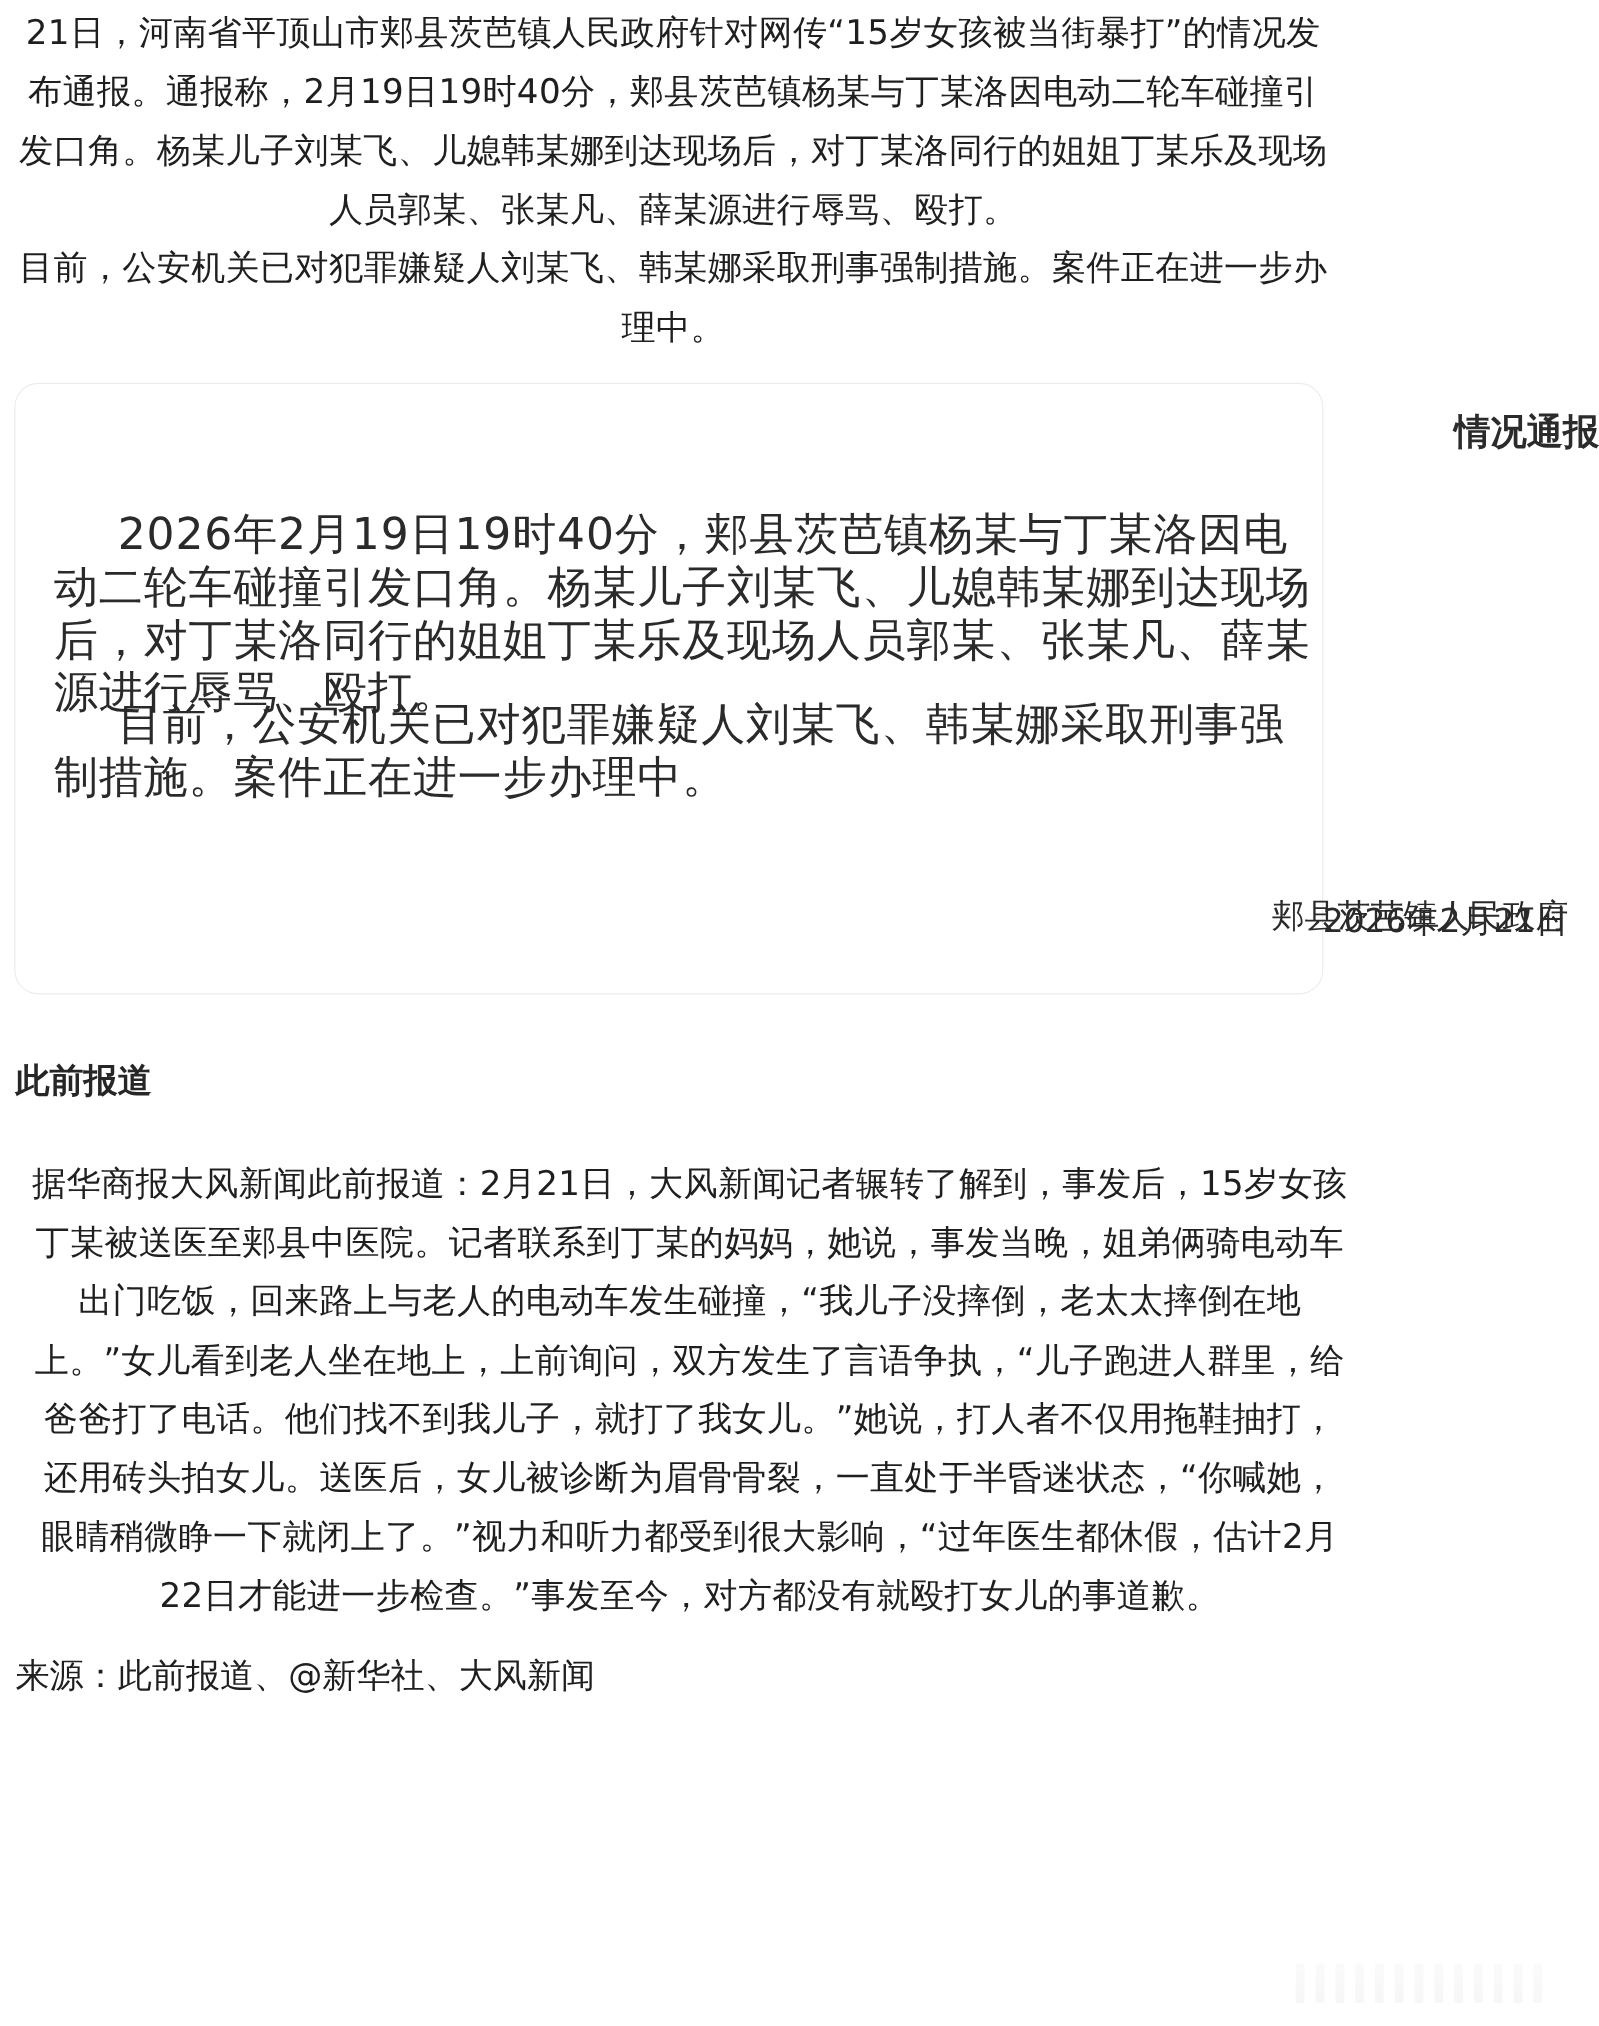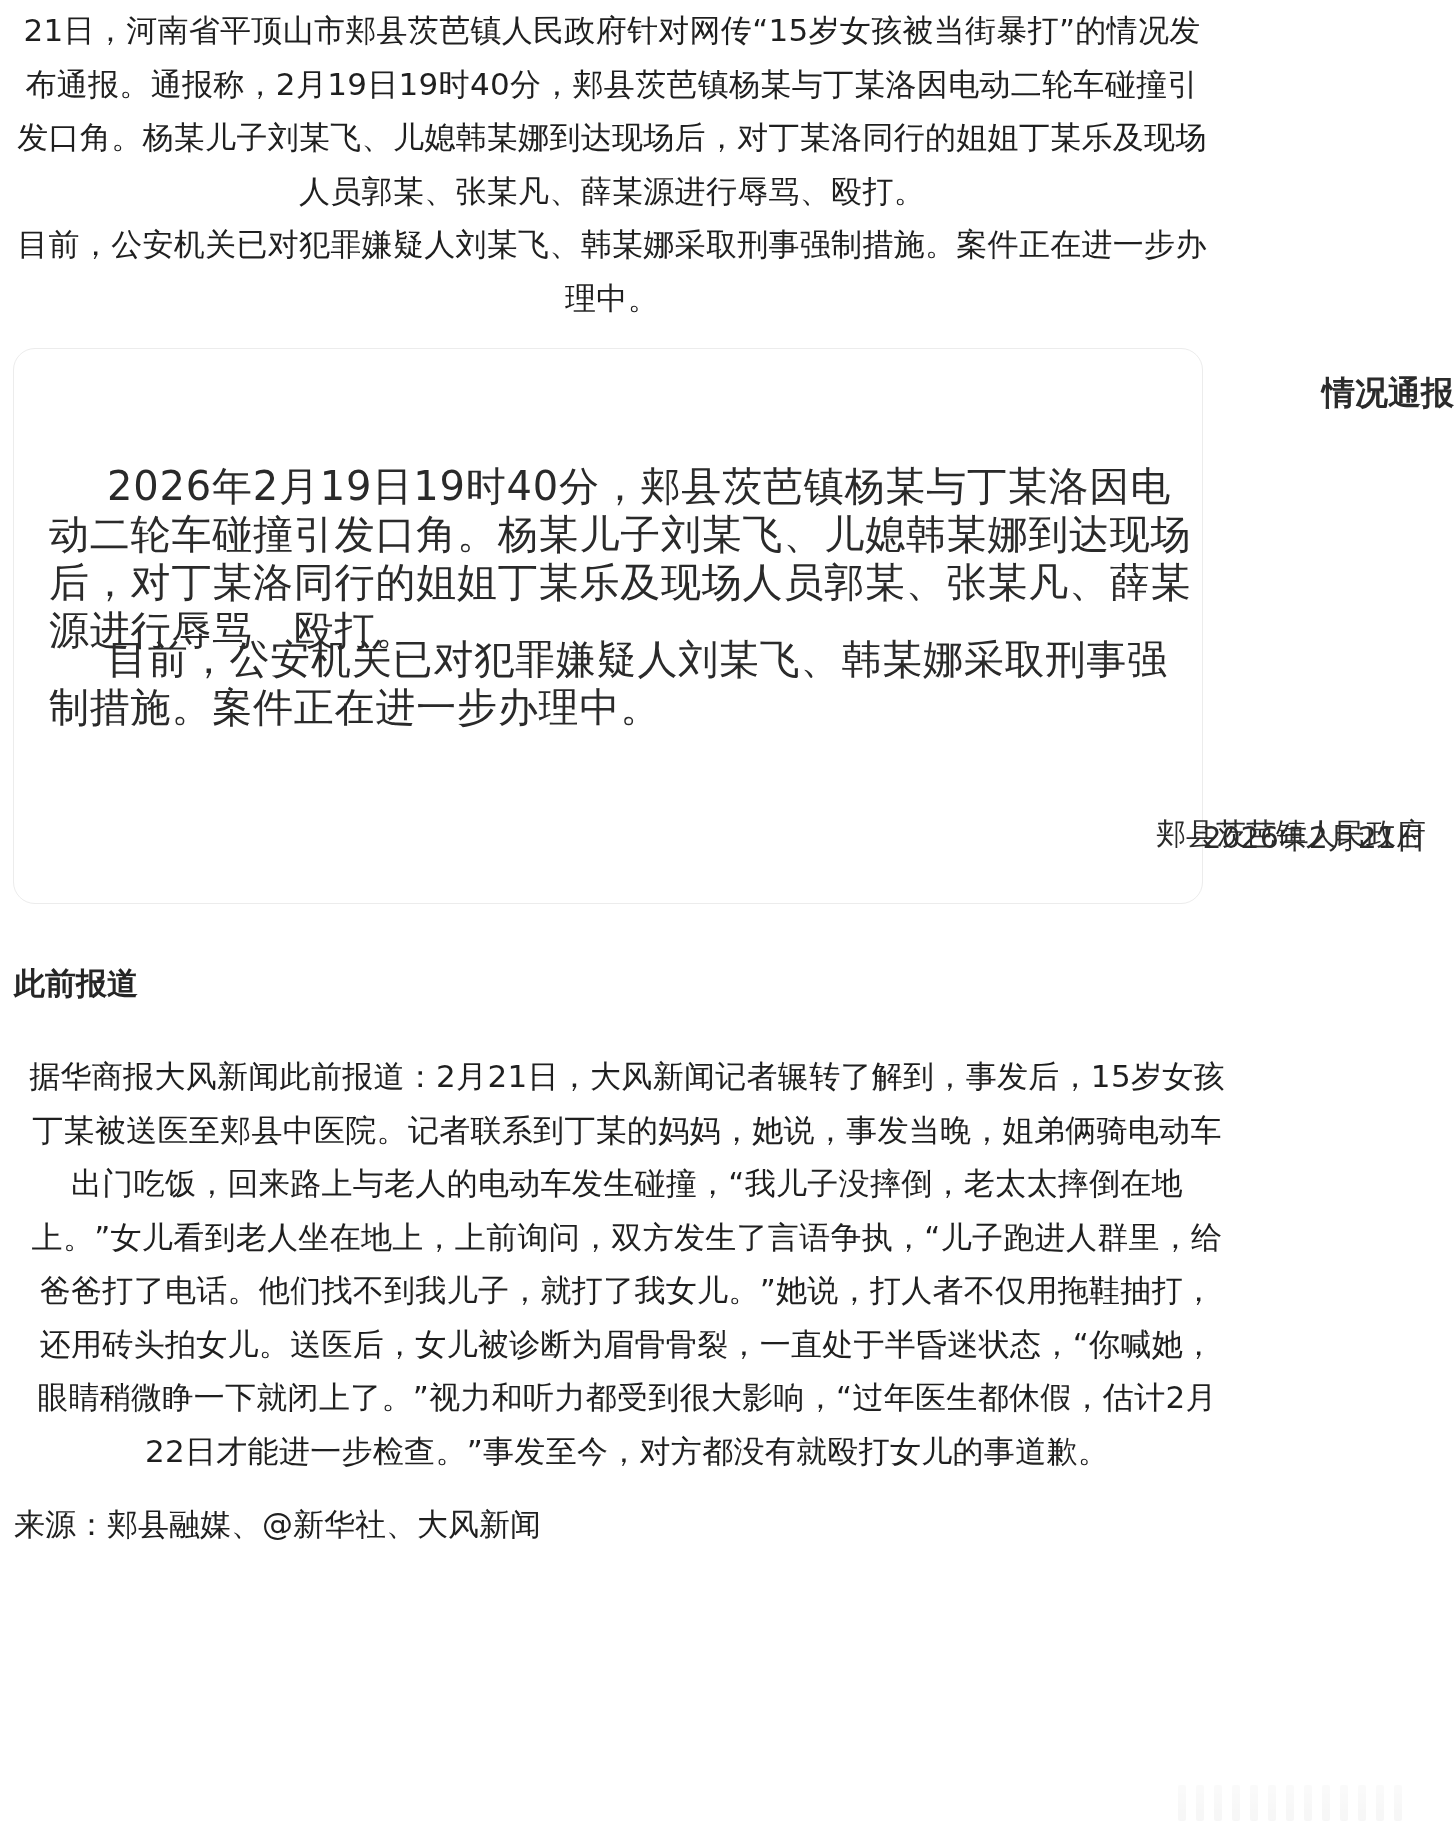--- a/index.html
+++ b/index.html
@@ -134,21 +134,21 @@
 <p class="card-body p2">目前，公安机关已对犯罪嫌疑人刘某飞、韩某娜采取刑事强制措施。案件正在进一步办理中。</p>
 <p class="card-sign org">郏县茨芭镇人民政府</p>
 <p class="card-sign date">2026年2月21日</p>
 
 <h3 class="section-heading">此前报道</h3>
 
 <div class="report">
   <p class="para">据华商报大风新闻此前报道：2月21日，大风新闻记者辗转了解到，事发后，15岁女孩丁某被送医至郏县中医院。记者联系到丁某的妈妈，她说，事发当晚，姐弟俩骑电动车出门吃饭，回来路上与老人的电动车发生碰撞，“我儿子没摔倒，老太太摔倒在地上。”女儿看到老人坐在地上，上前询问，双方发生了言语争执，“儿子跑进人群里，给爸爸打了电话。他们找不到我儿子，就打了我女儿。”她说，打人者不仅用拖鞋抽打，还用砖头拍女儿。送医后，女儿被诊断为眉骨骨裂，一直处于半昏迷状态，“你喊她，眼睛稍微睁一下就闭上了。”视力和听力都受到很大影响，“过年医生都休假，估计2月22日才能进一步检查。”事发至今，对方都没有就殴打女儿的事道歉。</p>
 </div>
 
-<p class="source">来源：郏县融媒、@新华社、大风新闻</p>
+<p class="source">来源：此前报道、@新华社、大风新闻</p>
 
 <div class="watermark">
   <span></span>
     <span></span>
     <span></span>
     <span></span>
     <span></span>
     <span></span>
     <span></span>
     <span></span>

